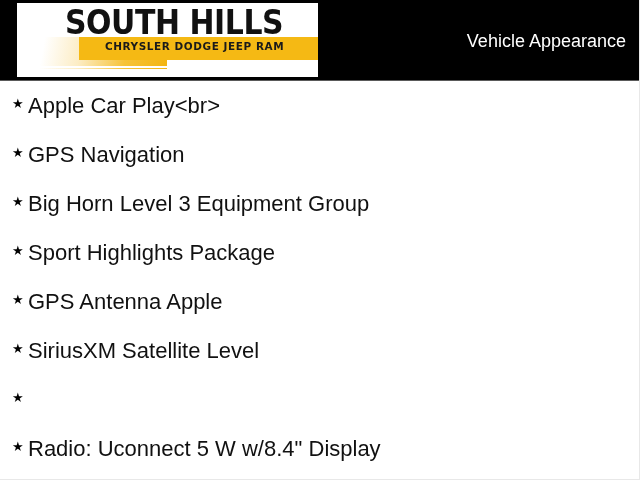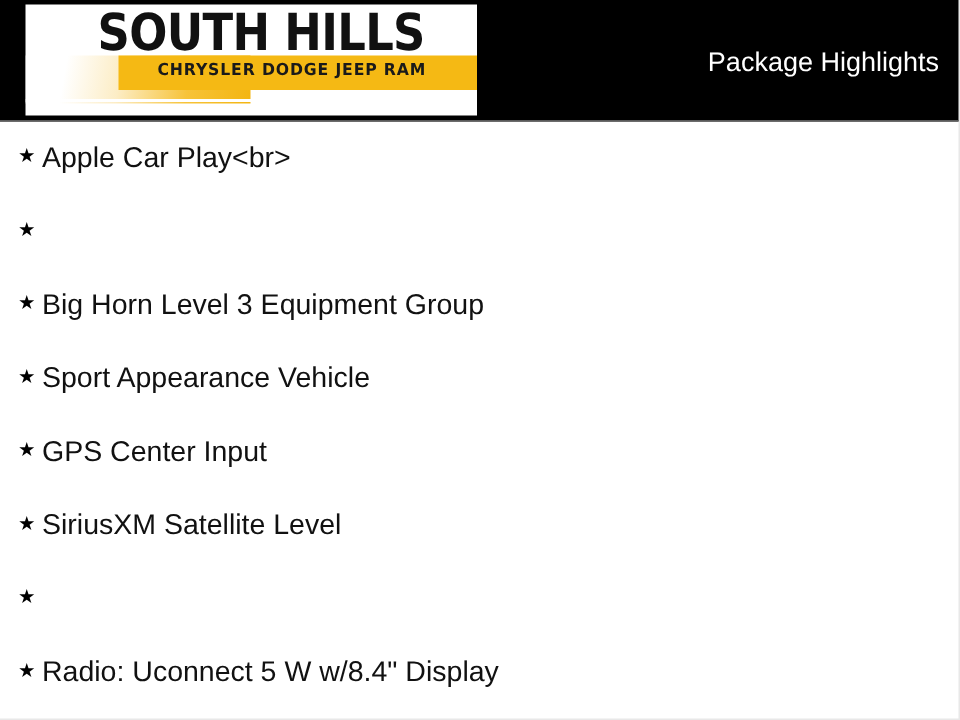--- a/index.html
+++ b/index.html
@@ -145,21 +145,21 @@
     flex: 0 0 auto;
     width: 16px;
     font-size: 13px;
     line-height: 16px;
     color: #000000;
     position: relative;
     top: -2px;
   }
   .highlight-label {
     flex: 0 0 auto;
-    font-size: 19px;
+    font-size: 22px;
     line-height: 20px;
     color: #111111;
   }
 </style>
 </head>
 <body>
 
 <div class="page">
 
   <div class="header">
@@ -167,42 +167,43 @@
     <div class="logo-card">
       <div class="logo-inner">
         <div class="logo-swoosh"></div>
         <div class="logo-band"></div>
         <div class="logo-wordmark">SOUTH HILLS</div>
         <div class="logo-brands">CHRYSLER  DODGE  JEEP  RAM</div>
         <div class="logo-underline"></div>
       </div>
     </div>
 
-    <div class="header-title">Package Highlights</div>
+    <div class="header-title">Vehicle Appearance</div>
   </div>
 
   <ul class="highlights">
     <li class="highlight-item">
       <span class="bullet-star">★</span>
       <span class="highlight-label">Apple Car Play&lt;br&gt;</span>
     </li>
     <li class="highlight-item">
       <span class="bullet-star">★</span>
+      <span class="highlight-label">GPS Navigation</span>
     </li>
     <li class="highlight-item">
       <span class="bullet-star">★</span>
       <span class="highlight-label">Big Horn Level 3 Equipment Group</span>
     </li>
     <li class="highlight-item">
       <span class="bullet-star">★</span>
-      <span class="highlight-label">Sport Appearance Vehicle</span>
-    </li>
-    <li class="highlight-item">
-      <span class="bullet-star">★</span>
-      <span class="highlight-label">GPS Center Input</span>
+      <span class="highlight-label">Sport Highlights Package</span>
+    </li>
+    <li class="highlight-item">
+      <span class="bullet-star">★</span>
+      <span class="highlight-label">GPS Antenna Apple</span>
     </li>
     <li class="highlight-item">
       <span class="bullet-star">★</span>
       <span class="highlight-label">SiriusXM Satellite Level</span>
     </li>
     <li class="highlight-item">
       <span class="bullet-star">★</span>
     </li>
     <li class="highlight-item">
       <span class="bullet-star">★</span>

